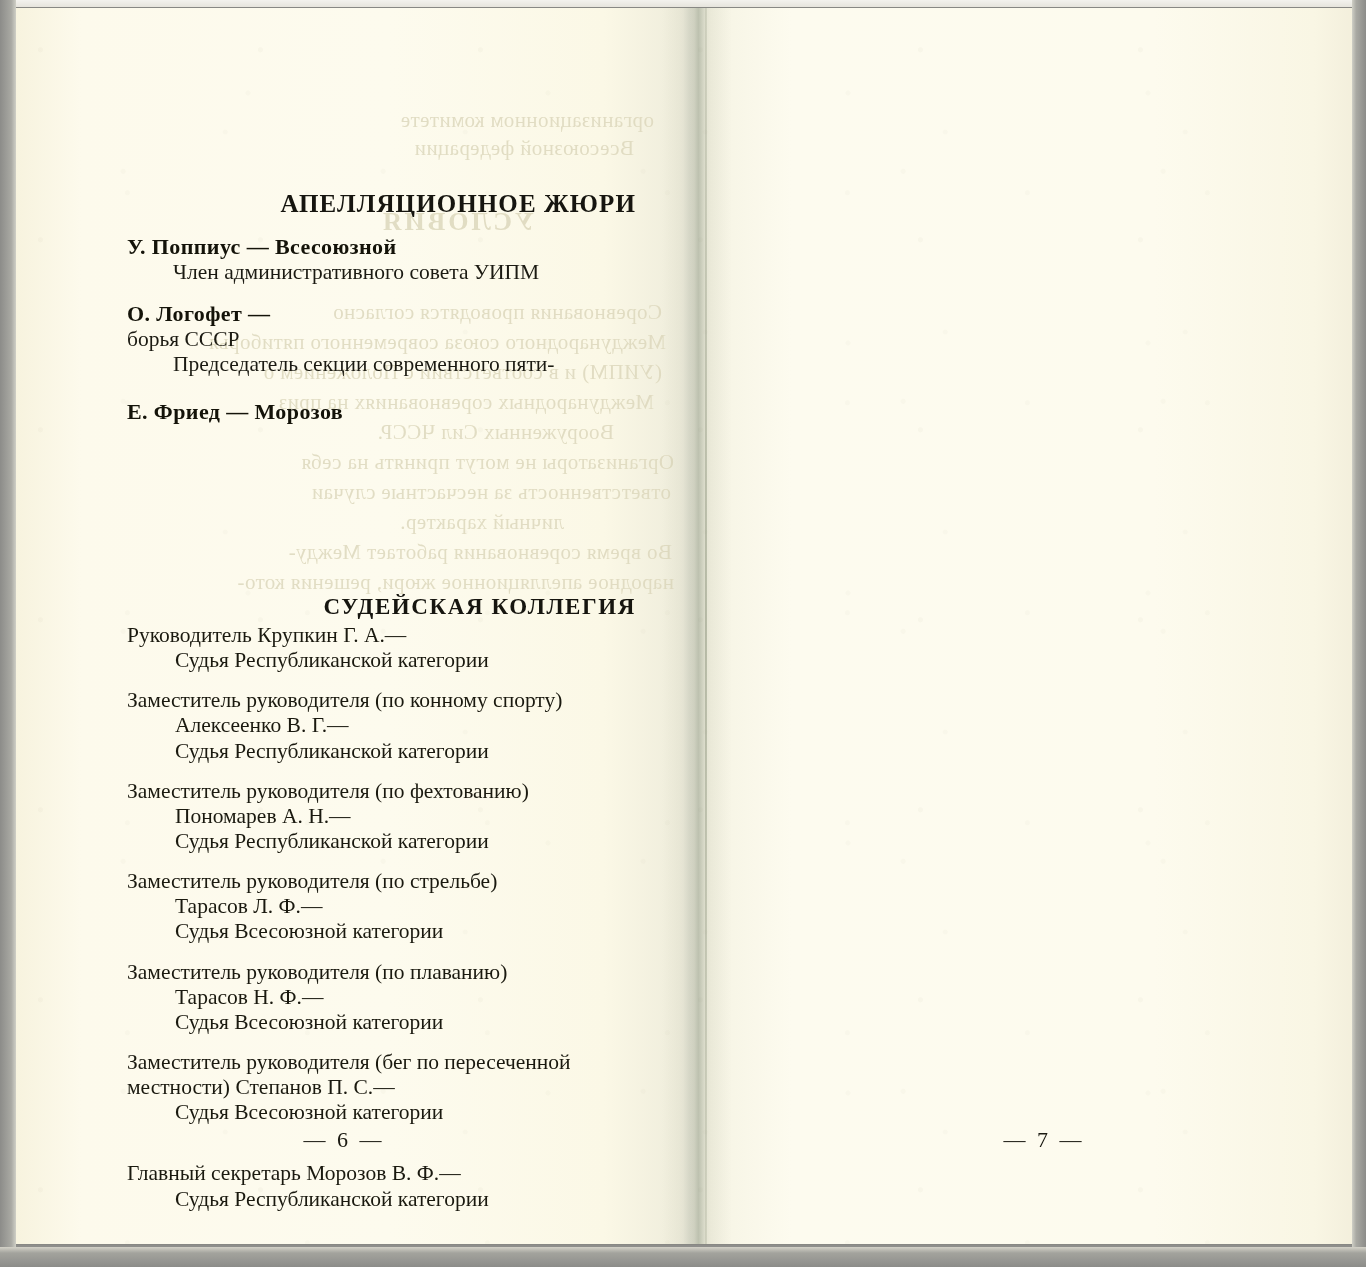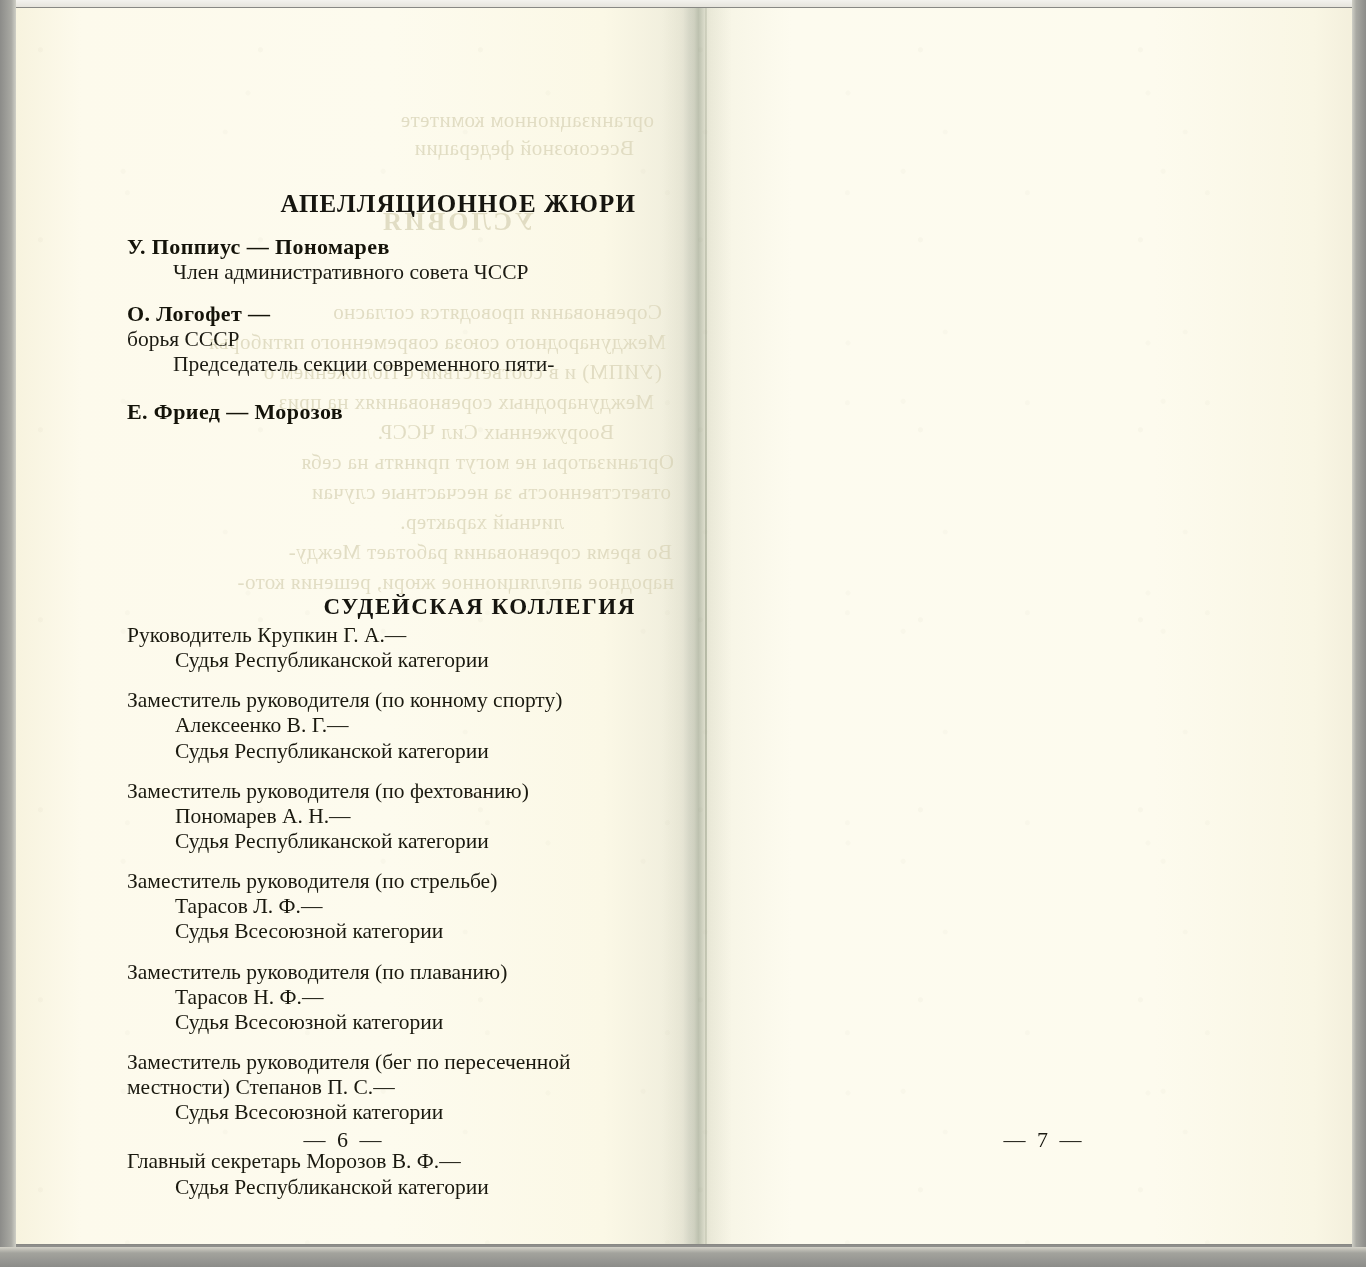--- a/index.html
+++ b/index.html
@@ -163,22 +163,22 @@
         <div class="ghost" style="left:150px;top:500px;width:400px;">личный характер.</div>
         <div class="ghost" style="left:118px;top:530px;width:540px;">Во время соревнования работает Между-</div>
         <div class="ghost" style="left:112px;top:560px;width:548px;">народное апелляционное жюри, решения кото-</div>
       </div>
 
       <h1 class="center-head" style="position:absolute;left:80px;top:170px;width:530px;">АПЕЛЛЯЦИОННОЕ ЖЮРИ</h1>
 
       <div style="position:absolute;left:113px;top:226px;width:540px;">
 
         <div class="entry">
-          <p class="name">У. Поппиус — Пономарев</p>
-          <p class="role">Член административного совета ЧССР</p>
+          <p class="name">У. Поппиус — Всесоюзной</p>
+          <p class="role">Член административного совета УИПМ</p>
         </div>
 
         <div class="entry" style="margin-top:10px;">
           <p class="name">О. Логофет —</p>
           <p class="role nopad">борья СССР</p>
           <p class="role">Председатель секции современного пяти-</p>
         </div>
 
         <div class="entry" style="margin-top:22px;">
           <p class="name">Е. Фриед — Морозов</p>
@@ -217,21 +217,21 @@
           <p class="sub">Тарасов Н. Ф.—</p>
           <p class="sub">Судья Всесоюзной категории</p>
         </div>
 
         <div class="jentry">
           <p class="title" style="text-indent:0;">Заместитель руководителя (бег по пересеченной
 местности) Степанов П. С.—</p>
           <p class="sub">Судья Всесоюзной категории</p>
         </div>
 
-        <div class="jentry" style="margin-top:24px;">
+        <div class="jentry" style="margin-top:36px;">
           <p class="title">Главный секретарь Морозов В. Ф.—</p>
           <p class="sub">Судья Республиканской категории</p>
         </div>
       </div>
 
       <div class="folio" style="left:0;top:1119px;width:660px;text-align:center;">— 6 —</div>
     </div>
 
     <div class="page rpage">
 

